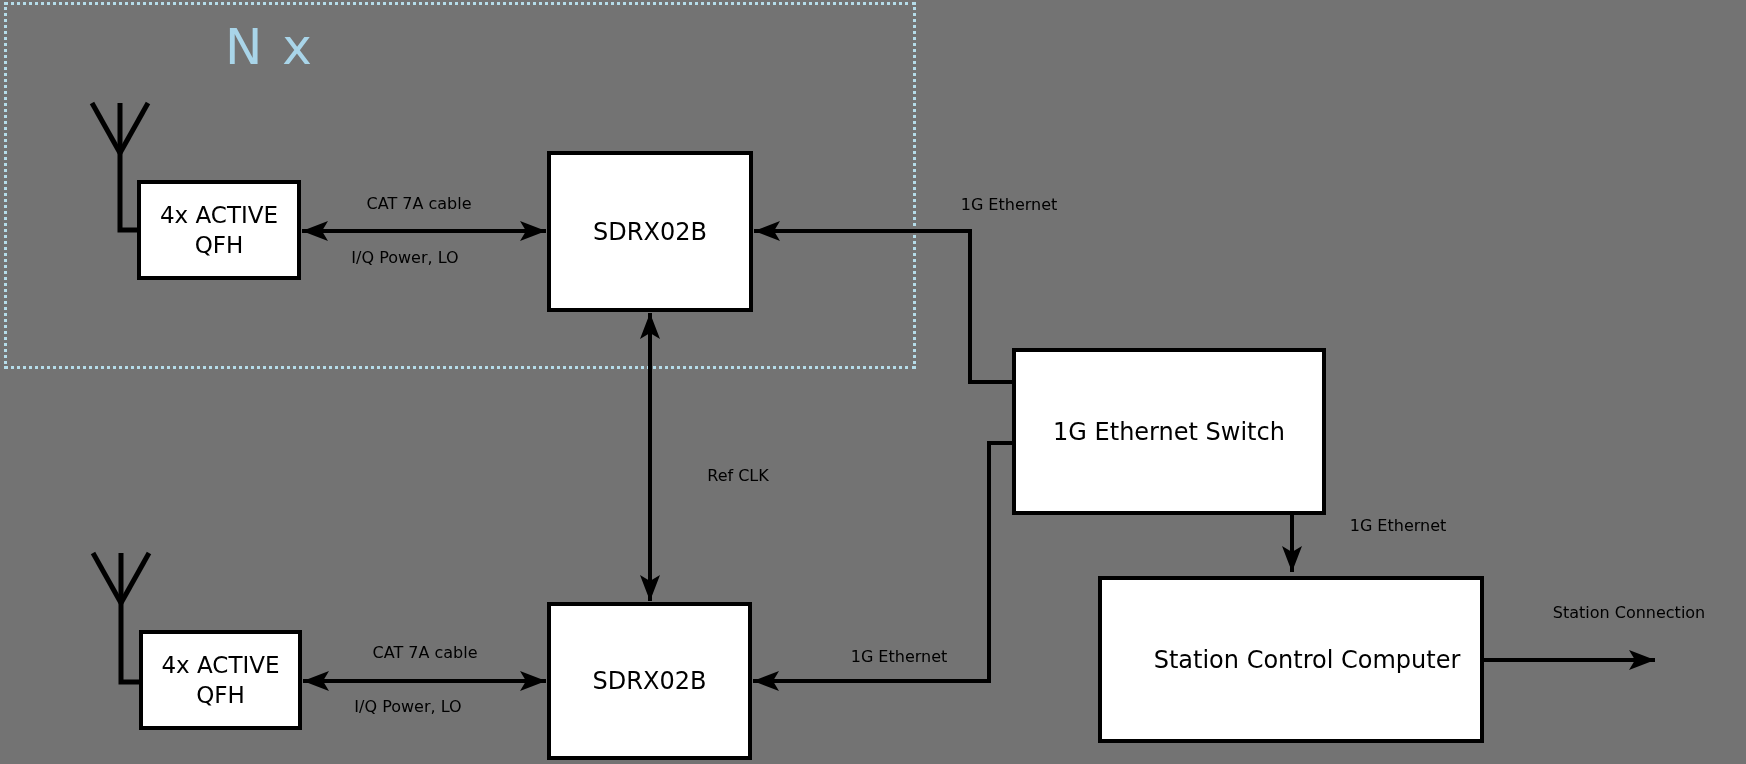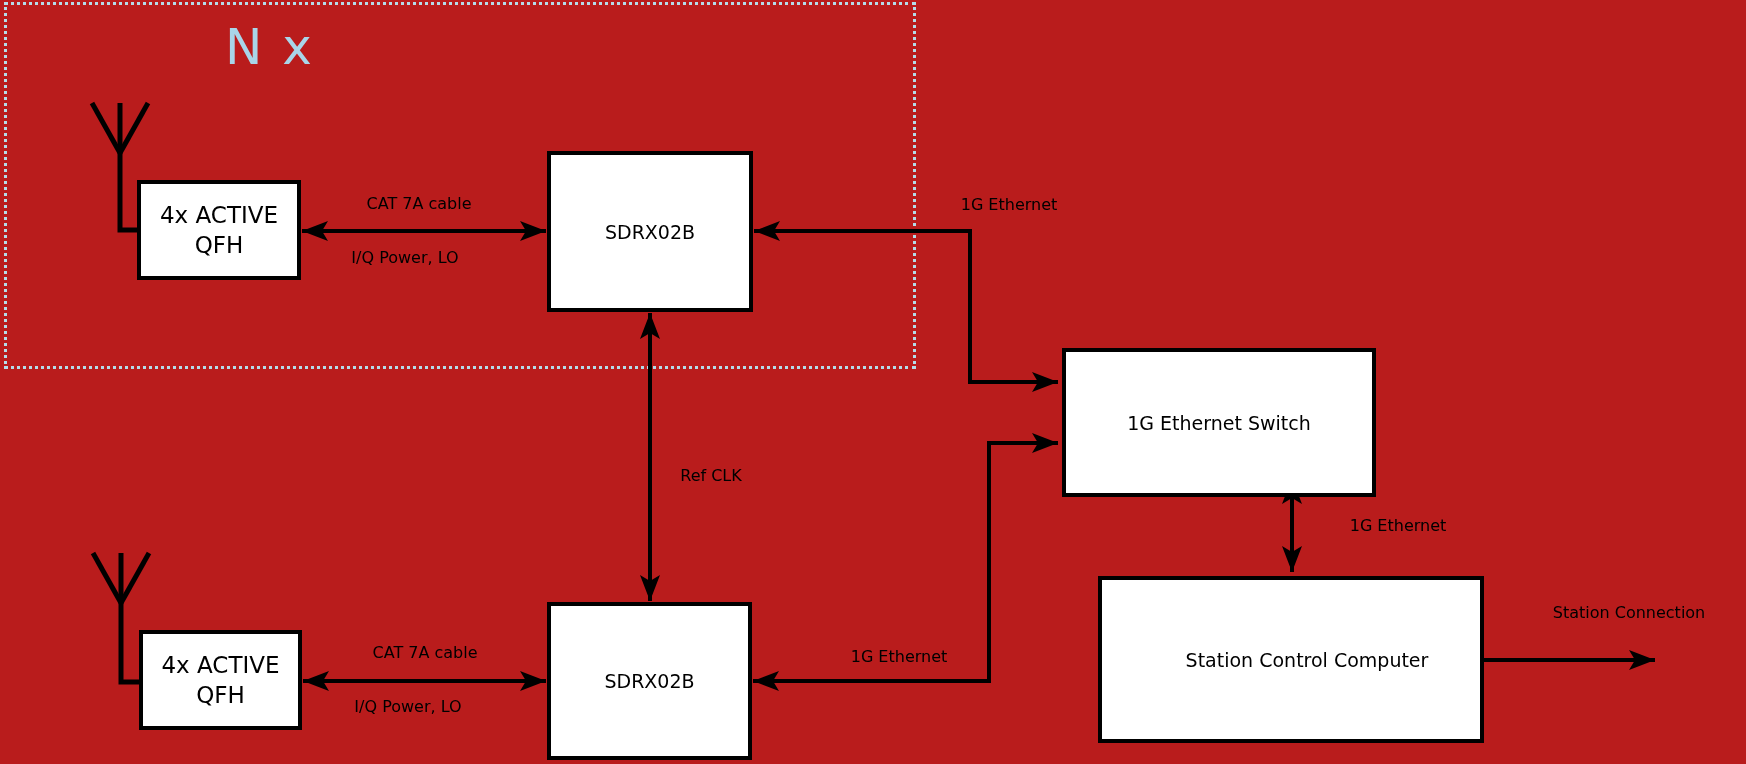--- a/index.html
+++ b/index.html
@@ -1,49 +1,49 @@
 <!DOCTYPE html>
 <html><head>
 <meta charset="utf-8">
 <style>
   html,body{margin:0;padding:0;background:#ffffff;}
   #canvas{
-    position:relative;width:1746px;height:764px;background:#b91c1c;
+    position:relative;width:1746px;height:764px;background:#737373;
     font-family:"DejaVu Sans","Liberation Sans",sans-serif;color:#000;
     overflow:hidden;
   }
   #wires{position:absolute;left:0;top:0;z-index:1;}
   .group-box{
     position:absolute;left:4px;top:2px;width:912px;height:367px;
     border:3px dotted #b5dce9;z-index:0;box-sizing:border-box;
   }
   .n-label{
     position:absolute;left:222px;top:18px;width:95px;text-align:center;
     font-size:50px;color:#a9d5e9;z-index:2;letter-spacing:2px;
   }
   .node{
     position:absolute;background:#ffffff;border:4px solid #000;
     box-sizing:border-box;display:flex;flex-direction:column;
     align-items:center;justify-content:center;text-align:center;
-    z-index:2;font-size:19px;line-height:30px;
+    z-index:2;font-size:24px;line-height:30px;
   }
   .node-qfh-top   {left:137px;top:180px;width:164px;height:100px;font-size:23px;}
   .node-qfh-bottom{left:139px;top:630px;width:163px;height:100px;font-size:23px;}
   .node-sdrx-top   {left:547px;top:151px;width:206px;height:161px;}
   .node-sdrx-bottom{left:547px;top:602px;width:205px;height:158px;}
-  .node-switch  {left:1062px;top:348px;width:314px;height:149px;}
+  .node-switch  {left:1012px;top:348px;width:314px;height:167px;}
   .node-computer{left:1098px;top:576px;width:386px;height:167px;padding-left:32px;}
   .edge-label{
     position:absolute;transform:translate(-50%,-50%);white-space:nowrap;
     font-size:16px;z-index:2;background:transparent;
   }
   .lbl-cat7a-top {left:419px;top:203px;}
   .lbl-iq-top    {left:405px;top:257px;}
   .lbl-eth-top   {left:1009px;top:204px;}
-  .lbl-refclk    {left:711px;top:475px;}
+  .lbl-refclk    {left:738px;top:475px;}
   .lbl-cat7a-bot {left:425px;top:652px;}
   .lbl-iq-bot    {left:408px;top:706px;}
   .lbl-eth-bot   {left:899px;top:656px;}
   .lbl-eth-sw-pc {left:1398px;top:525px;}
   .lbl-internet  {left:1629px;top:612px;}
 </style>
 </head>
 <body>
 
 <div id="canvas">

